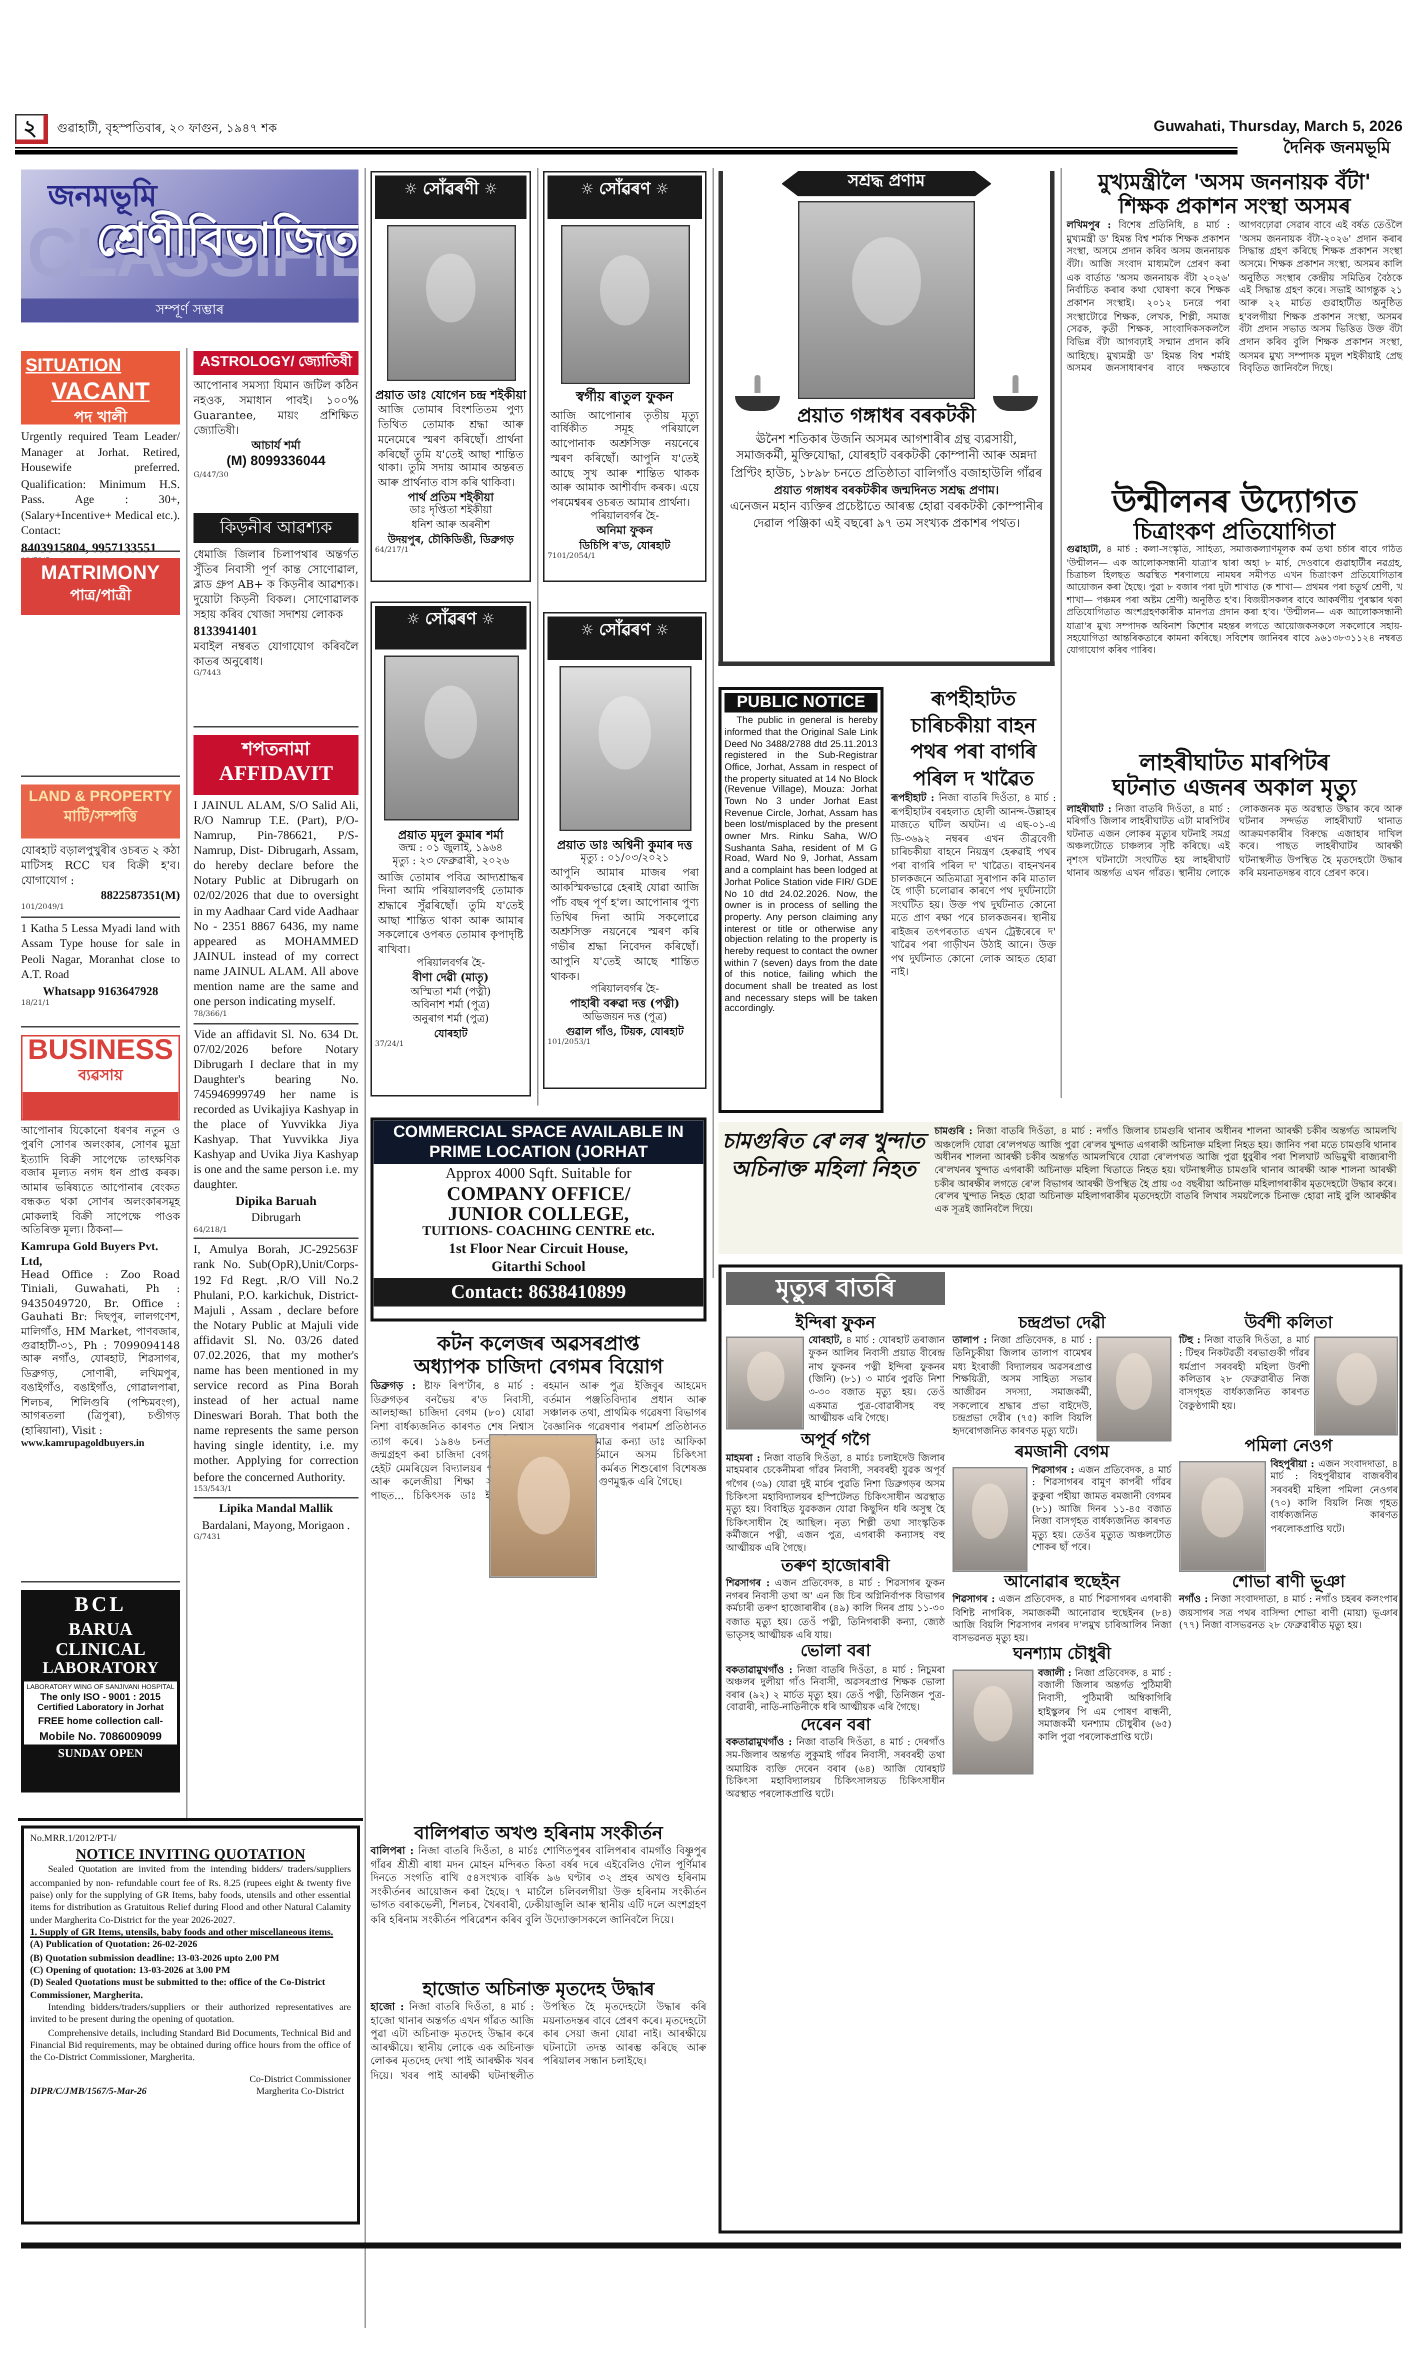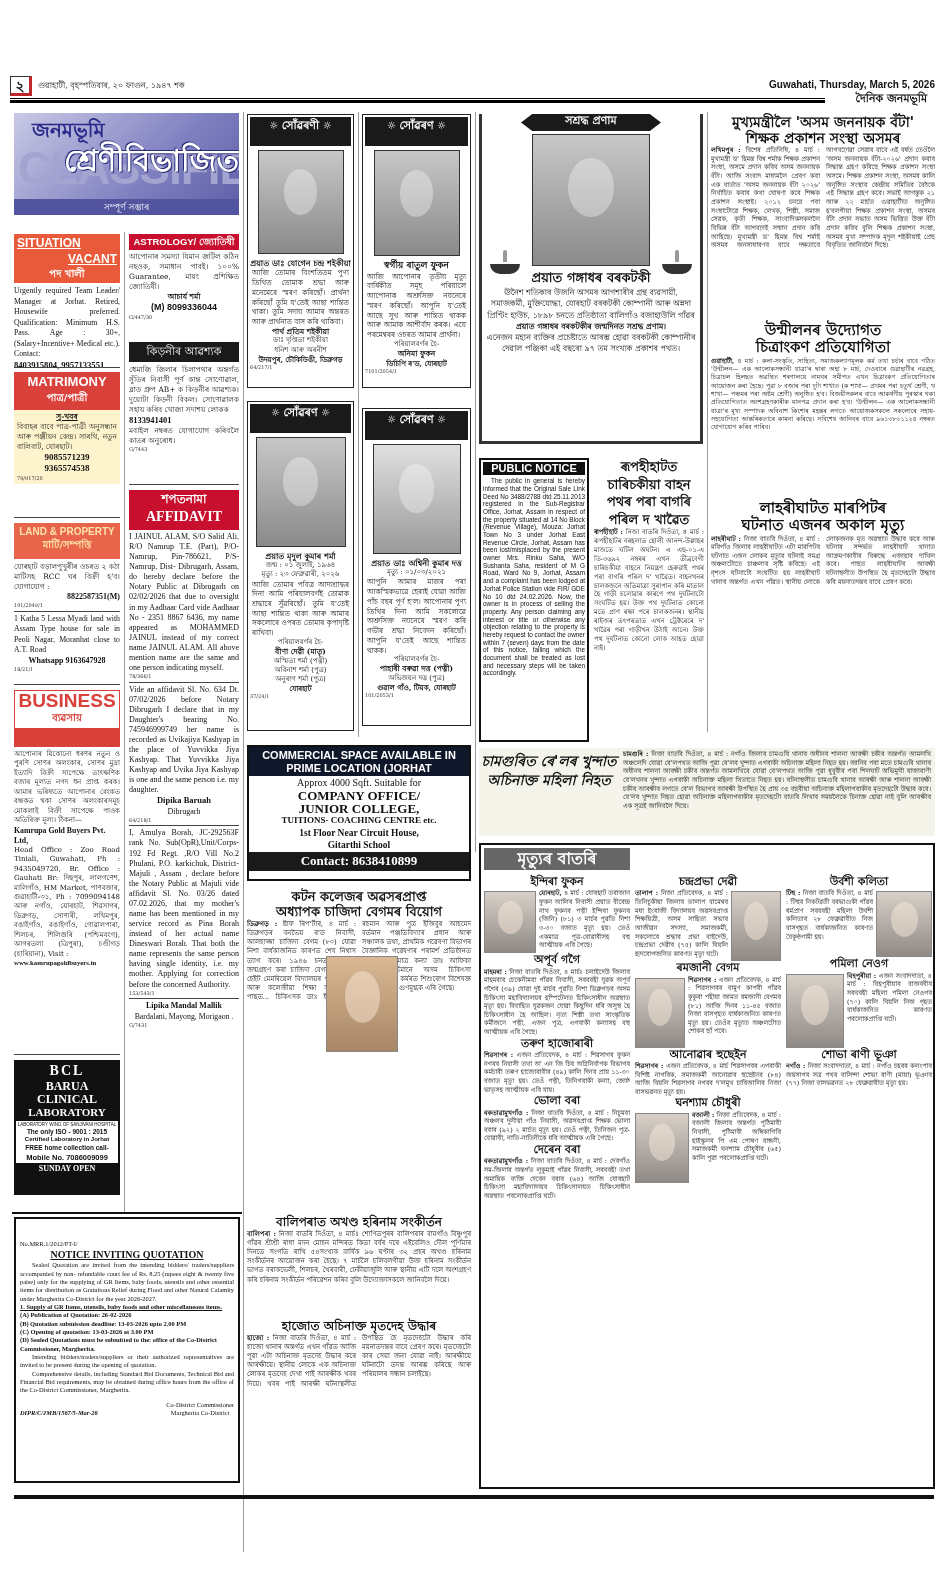--- a/index.html
+++ b/index.html
@@ -36,21 +36,21 @@
 .mem-body{font-size:7.2px;text-align:justify;line-height:1.35;padding:0 2px}
 .ctr{text-align:center}
 .b{font-weight:bold}
 .headline{font-weight:bold;text-align:center;line-height:1.15}
 .news{font-size:6.8px;text-align:justify;line-height:1.35}
 .pn{border:2px solid #111;padding:2px;font-family:"Liberation Sans",sans-serif;font-size:6.4px;line-height:1.2;text-align:justify}
 .pn-h{background:#111;color:#fff;text-align:center;font-size:11px;font-weight:bold;margin-bottom:2px}
 .cm{border:2px solid #111}
 .cm-top{background:#0f172a;color:#fff;text-align:center;font-family:"Liberation Sans",sans-serif;font-weight:bold;font-size:11px;line-height:1.15;padding:2px}
 .cm-bot{background:#1a1a1a;color:#fff;text-align:center;font-weight:bold;font-size:13px;padding:1px}
-.niq{border:2px solid #111;padding:21px 4px;font-size:6.4px;line-height:1.3;font-family:"Liberation Serif",serif}
+.niq{border:2px solid #111;padding:3px 4px;font-size:6.4px;line-height:1.3;font-family:"Liberation Serif",serif}
 .death-box{border:2px solid #111}
 .death-title{background:#666;color:#fff;font-size:16px;text-align:center;font-weight:bold}
 .small-photo{background:linear-gradient(180deg,#d8d0c8,#8f8a86);border:1px solid #888;position:relative;overflow:hidden}
 .small-photo::after{content:"";position:absolute;left:25%;top:15%;width:50%;height:55%;border-radius:50%;background:rgba(255,240,225,.45)}
 .sub-h{font-weight:bold;text-align:center;font-size:11px}
 .bcl{background:#111;color:#fff;text-align:center;font-family:"Liberation Serif",serif}
 .lamp{position:absolute;width:30px;height:10px;border-radius:0 0 15px 15px;background:#333}
 .lamp::before{content:"";position:absolute;left:13px;top:-14px;width:4px;height:12px;background:#999;border-radius:2px 2px 0 0}
 .orn{font-size:10px;color:#fff}
 </style>
@@ -74,40 +74,33 @@
 <div id="cls-logo" class="abs">
   <div class="bg">CLASSIFIEDS</div>
   <div class="t1">জনমভূমি</div>
   <div class="t2">শ্ৰেণীবিভাজিত</div>
   <div class="t3">সম্পূৰ্ণ সম্ভাৰ</div>
 </div>
 
 <div class="abs" style="left:14px;top:234px;width:106px">
   <div class="box-red" style="padding:2px 3px;height:49px">
     <div style="text-align:left;font-size:12px;text-decoration:underline">SITUATION</div>
-    <div style="text-align:right;font-size:12px;text-decoration:underline">VACANT</div>
+    <div style="text-align:center;font-size:16px;text-decoration:underline">VACANT</div>
     <div style="font-size:10px;font-family:'DejaVu Serif',serif">পদ খালী</div>
   </div>
   <div class="ad-text serif" style="margin-top:3px;font-size:7.8px">Urgently required Team Leader/ Manager at Jorhat. Retired, Housewife preferred. Qualification: Minimum H.S. Pass. Age : 30+, (Salary+Incentive+ Medical etc.). Contact:</div>
   <div class="bold-num serif" style="font-size:8.6px">8403915804, 9957133551</div>
   <div class="ad-code">12/73/5</div>
 </div>
 <div class="hr" style="left:14px;top:367px;width:106px"></div>
 
 <div class="abs" style="left:14px;top:372px;width:106px;background:#fdf3cc">
   <div class="box-red" style="padding:2px;height:38px;background:#d9413a">
     <div style="font-size:13px">MATRIMONY</div>
     <div style="font-size:10px;font-family:'DejaVu Serif',serif">পাত্ৰ/পাত্ৰী</div>
-  </div>
-  <div style="padding:2px 3px">
-    <div class="ctr b" style="font-size:7.5px;text-decoration:underline">সু-খবৰ</div>
-    <div class="ad-text">বিবাহৰ বাবে পাত্ৰ-পাত্ৰী অনুসন্ধান আৰু পঞ্জীয়ন কেন্দ্ৰ। সাৰথি, নতুন বালিবাট, যোৰহাট।</div>
-    <div class="ctr bold-num serif">9085571239</div>
-    <div class="ctr bold-num serif">9365574538</div>
-    <div class="ad-code">79/917/20</div>
   </div>
 </div>
 <div class="hr" style="left:14px;top:517px;width:106px"></div>
 
 <div class="abs" style="left:14px;top:523px;width:106px">
   <div class="box-red" style="padding:2px;height:36px;background:#e8644a">
     <div style="font-size:10px;color:#fde3a7">LAND &amp; PROPERTY</div>
     <div style="font-size:10px;font-family:'DejaVu Serif',serif;color:#fde3a7">মাটি/সম্পত্তি</div>
   </div>
   <div class="ad-text" style="margin-top:3px">যোৰহাট বড়ালপুখুৰীৰ ওচৰত ২ কঠা মাটিসহ RCC ঘৰ বিক্ৰী হ'ব। যোগাযোগ :</div>
@@ -313,21 +306,21 @@
   <div class="news" style="font-size:6.6px"><b>ৰূপহীহাট :</b> <span>নিজা বাতৰি দিওঁতা, ৪ মাৰ্চ : ৰূপহীহাটৰ বৰহলাত হোলী আনন্দ-উল্লাহৰ মাজতে ঘটিল অঘটন। এ এছ-০১-এ ডি-৩৬৯২ নম্বৰৰ এখন তীব্ৰবেগী চাৰিচকীয়া বাহনে নিয়ন্ত্ৰণ হেৰুৱাই পথৰ পৰা বাগৰি পৰিল দ' খাৱৈত। বাহনখনৰ চালকজনে অতিমাত্ৰা সুৰাপান কৰি মাতাল হৈ গাড়ী চলোৱাৰ কাৰণে পথ দুৰ্ঘটনাটো সংঘটিত হয়। উক্ত পথ দুৰ্ঘটনাত কোনো মতে প্ৰাণ ৰক্ষা পৰে চালকজনৰ। স্থানীয় ৰাইজৰ তৎপৰতাত এখন ট্ৰেক্টৰেৰে দ' খাৱৈৰ পৰা গাড়ীখন উঠাই আনে। উক্ত পথ দুৰ্ঘটনাত কোনো লোক আহত হোৱা নাই।</span></div>
 </div>
 
 <div class="abs" style="left:711px;top:114px;width:224px">
   <div class="headline" style="font-size:14px">মুখ্যমন্ত্ৰীলৈ 'অসম জননায়ক বঁটা'</div>
   <div class="headline" style="font-size:14px">শিক্ষক প্ৰকাশন সংস্থা অসমৰ</div>
   <div class="news" style="column-count:2;column-gap:6px;font-size:6.4px;height:135px;overflow:hidden"><b>লখিমপুৰ :</b> <span>বিশেষ প্ৰতিনিধি, ৪ মাৰ্চ : মুখ্যমন্ত্ৰী ড' হিমন্ত বিশ্ব শৰ্মাক শিক্ষক প্ৰকাশন সংস্থা, অসমে প্ৰদান কৰিব অসম জননায়ক বঁটা। আজি সংবাদ মাধ্যমলৈ প্ৰেৰণ কৰা এক বাৰ্তাত 'অসম জননায়ক বঁটা ২০২৬' নিৰ্বাচিত কৰাৰ কথা ঘোষণা কৰে শিক্ষক প্ৰকাশন সংস্থাই। ২০১২ চনরে পৰা সংস্থাটোৱে শিক্ষক, লেখক, শিল্পী, সমাজ সেৱক, কৃতী শিক্ষক, সাংবাদিকসকললৈ বিভিন্ন বঁটা আগবঢ়াই সন্মান প্ৰদান কৰি আহিছে। মুখ্যমন্ত্ৰী ড' হিমন্ত বিশ্ব শৰ্মাই অসমৰ জনসাধাৰণৰ বাবে দক্ষতাৰে আগবঢ়োৱা সেৱাৰ বাবে এই বৰ্ষত তেওঁলৈ 'অসম জননায়ক বঁটা-২০২৬' প্ৰদান কৰাৰ সিদ্ধান্ত গ্ৰহণ কৰিছে শিক্ষক প্ৰকাশন সংস্থা অসমে। শিক্ষক প্ৰকাশন সংস্থা, অসমৰ কালি অনুষ্ঠিত সংস্থাৰ কেন্দ্ৰীয় সমিতিৰ বৈঠকে এই সিদ্ধান্ত গ্ৰহণ কৰে। সভাই আগন্তুক ২১ আৰু ২২ মাৰ্চত গুৱাহাটীত অনুষ্ঠিত হ'বলগীয়া শিক্ষক প্ৰকাশন সংস্থা, অসমৰ বঁটা প্ৰদান সভাত অসম ভিত্তিত উক্ত বঁটা প্ৰদান কৰিব বুলি শিক্ষক প্ৰকাশন সংস্থা, অসমৰ মুখ্য সম্পাদক মৃদুল শইকীয়াই প্ৰেছ বিবৃতিত জানিবলৈ দিছে।</span></div>
 </div>
 
 <div class="abs" style="left:711px;top:322px;width:224px">
-  <div class="headline" style="font-size:15px">উন্মীলনৰ উদ্যোগত</div>
+  <div class="headline" style="font-size:21px">উন্মীলনৰ উদ্যোগত</div>
   <div class="headline" style="font-size:15px">চিত্ৰাংকণ প্ৰতিযোগিতা</div>
   <div class="news" style="font-size:6.2px;height:75px;overflow:hidden"><b>গুৱাহাটী,</b> <span>৪ মাৰ্চ : কলা-সংস্কৃতি, সাহিত্য, সমাজকল্যাণমূলক কৰ্ম তথা চৰ্চাৰ বাবে গঠিত 'উন্মীলন— এক আলোকসন্ধানী যাত্ৰা'ৰ দ্বাৰা অহা ৮ মাৰ্চ, দেওবাৰে গুৱাহাটীৰ নৱগ্ৰহ, চিত্ৰাচল হিলছত অৱস্থিত শৰণালয়ে নামঘৰ সমীপত এখন চিত্ৰাংকণ প্ৰতিযোগিতাৰ আয়োজন কৰা হৈছে। পুৱা ৮ বজাৰ পৰা দুটা শাখাত (ক শাখা— প্ৰথমৰ পৰা চতুৰ্থ শ্ৰেণী, খ শাখা— পঞ্চমৰ পৰা অষ্টম শ্ৰেণী) অনুষ্ঠিত হ'ব। বিজয়ীসকলৰ বাবে আকৰ্ষণীয় পুৰস্কাৰ থকা প্ৰতিযোগিতাত অংশগ্ৰহণকাৰীক মানপত্ৰ প্ৰদান কৰা হ'ব। 'উন্মীলন— এক আলোকসন্ধানী যাত্ৰা'ৰ মুখ্য সম্পাদক অবিনাশ কিশোৰ মহন্তৰ লগতে আয়োজকসকলে সকলোৰে সহায়-সহযোগিতা আন্তৰিকতাৰে কামনা কৰিছে। সবিশেষ জানিবৰ বাবে ৯৬১৩৮৩১১২৪ নম্বৰত যোগাযোগ কৰিব পাৰিব।</span></div>
 </div>
 
 <div class="abs" style="left:711px;top:500px;width:224px">
   <div class="headline" style="font-size:15px">লাহৰীঘাটত মাৰপিটৰ</div>
   <div class="headline" style="font-size:15px">ঘটনাত এজনৰ অকাল মৃত্যু</div>
   <div class="news" style="column-count:2;column-gap:6px;font-size:6.4px;height:185px;overflow:hidden"><b>লাহৰীঘাট :</b> <span>নিজা বাতৰি দিওঁতা, ৪ মাৰ্চ : মৰিগাঁও জিলাৰ লাহৰীঘাটত এটা মাৰপিটৰ ঘটনাত এজন লোকৰ মৃত্যুৰ ঘটনাই সমগ্ৰ অঞ্চলটোতে চাঞ্চল্যৰ সৃষ্টি কৰিছে। এই নৃশংস ঘটনাটো সংঘটিত হয় লাহৰীঘাট থানাৰ অন্তৰ্গত এখন গাঁৱত। স্থানীয় লোকে লোকজনক মৃত অৱস্থাত উদ্ধাৰ কৰে আৰু ঘটনাৰ সন্দৰ্ভত লাহৰীঘাট থানাত আক্ৰমণকাৰীৰ বিৰুদ্ধে এজাহাৰ দাখিল কৰে। পাছত লাহৰীঘাটৰ আৰক্ষী ঘটনাস্থলীত উপস্থিত হৈ মৃতদেহটো উদ্ধাৰ কৰি ময়নাতদন্তৰ বাবে প্ৰেৰণ কৰে।</span></div>
 </div>
 

